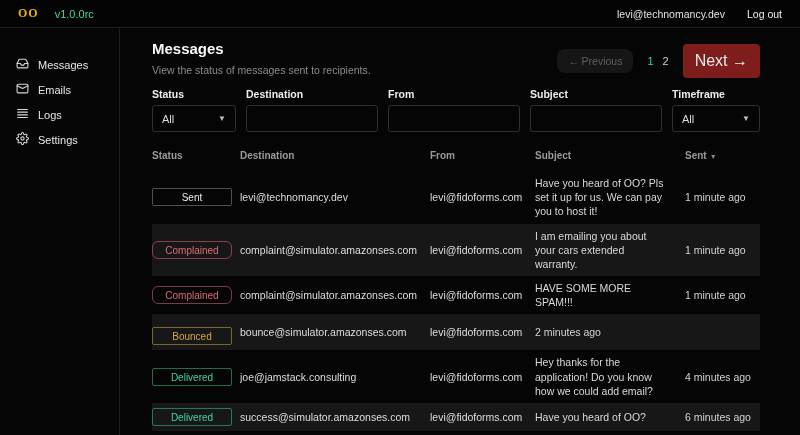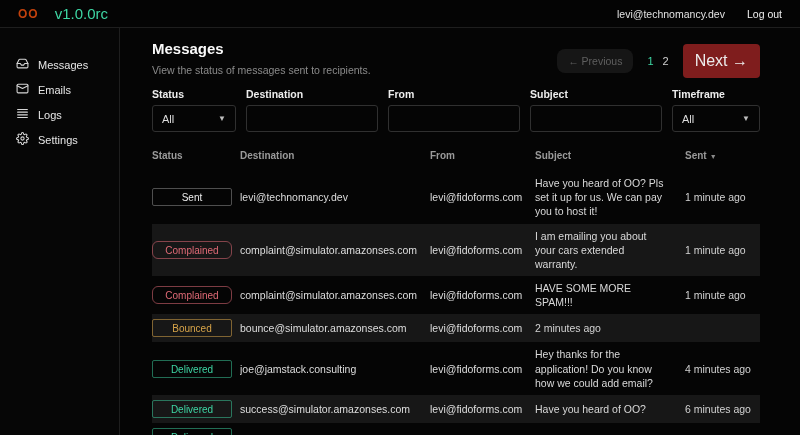--- a/index.html
+++ b/index.html
@@ -18,22 +18,22 @@
     --border: #1e1e1e;
     --input-border: #303030;
   }
 
   
   .topbar {
     height: 28px; display: flex; align-items: center;
     padding: 0 18px; border-bottom: 1px solid var(--border);
     background: #040404;
   }
-  .logo { font-weight: 700; font-size: 12px; letter-spacing: 1px; color: #c2410c; }
-  .version { margin-left: 16px; color: var(--accent); font-size: 15px; }
+  .logo { font-weight: 700; font-size: 12px; letter-spacing: 1px; color: #eab308; font-family: Liberation Serif, serif; }
+  .version { margin-left: 16px; color: var(--accent); font-size: 11px; }
   .topbar-right { margin-left: auto; display: flex; align-items: center; gap: 22px; }
   .user-email { color: #e2e2e2; font-size: 10.5px; }
   .logout { color: #efefef; font-size: 10.5px; cursor: pointer; }
 
   
   .layout { display: flex; height: 407px; }
   .sidebar {
     width: 120px; border-right: 1px solid var(--border);
     padding-top: 24px; flex-shrink: 0; background: #060606;
   }
@@ -94,21 +94,21 @@
   .cell-dest, .cell-from { padding-right: 10px; color: #dedede; overflow: hidden; white-space: nowrap; }
   .cell-sent { color: #d2d2d2; }
 
   .badge {
     display: inline-block; width: 80px; text-align: center;
     padding: 3px 0 2px; border: 1px solid #4a4a4a; border-radius: 2px;
     font-size: 10px; color: var(--sent); background: transparent;
   }
   .badge-sent       { color: var(--sent); border-color: #4f4f4f; }
   .badge-complained { color: var(--complained); border-color: rgba(224,106,118,.55); border-radius: 6px; }
-  .badge-bounced    { color: var(--bounced); border-color: rgba(215,164,73,.55); }
+  .badge-bounced    { color: var(--bounced); border-color: rgba(215,164,73,.55); margin-top: 8px; }
   .badge-delivered  { color: var(--accent); border-color: rgba(62,214,164,.5); }
 </style>
 </head>
 <body>
 
 <header class="topbar">
   <span class="logo">OO</span>
   <span class="version">v1.0.0rc</span>
   <div class="topbar-right">
     <span class="user-email">levi@technomancy.dev</span>

